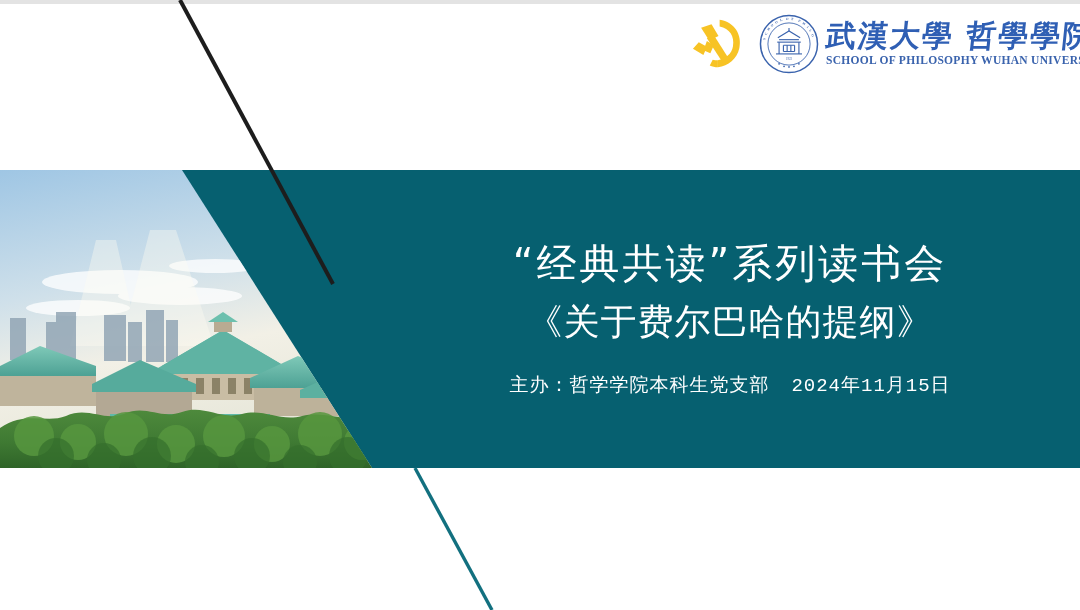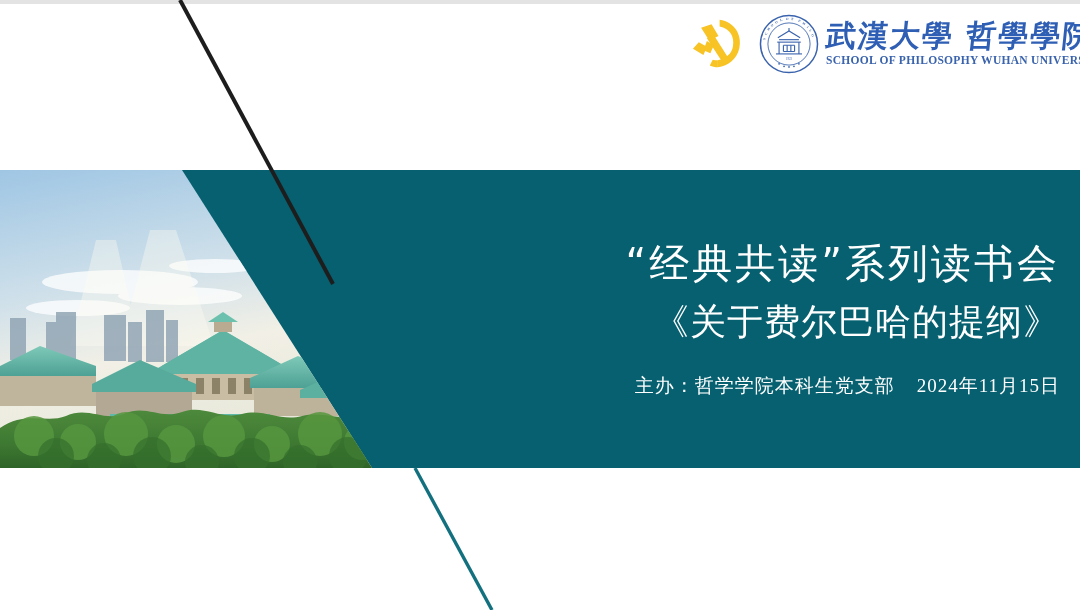--- a/index.html
+++ b/index.html
@@ -63,39 +63,39 @@
     clip-path: polygon(0 0, 182px 0, 372px 298px, 0 298px);
     overflow:hidden;
   }
   .banner-photo svg { display:block; width:380px; height:298px; }
 
   
   .banner-text {
     position:absolute; left:400px; top:0;
     width:660px; height:298px;
     display:flex; flex-direction:column;
-    align-items:flex-end; justify-content:center;
+    align-items:center; justify-content:center;
     text-align:center;
   }
   .event-series {
     font-family:"DejaVu Sans","Liberation Sans",sans-serif;
     font-size:40px; font-weight:400; color:#ffffff;
     letter-spacing:3px; line-height:1.2;
     white-space:nowrap;
     margin-bottom:12px;
   }
   .event-title {
     font-family:"DejaVu Sans","Liberation Sans",sans-serif;
     font-size:36px; font-weight:400; color:#ffffff;
     letter-spacing:1px; line-height:1.25;
     white-space:nowrap;
     margin-bottom:30px;
   }
   .event-meta {
-    font-family:Liberation Serif, serif;
+    font-family:Liberation Mono, monospace;
     font-size:19px; font-weight:400; color:#ffffff;
     letter-spacing:1px; line-height:1.3;
     white-space:nowrap;
   }
   .event-meta .meta-gap { display:inline-block; width:22px; }
 
   
   .deco-lines {
     position:absolute; left:0; top:0;
     width:1080px; height:610px;

